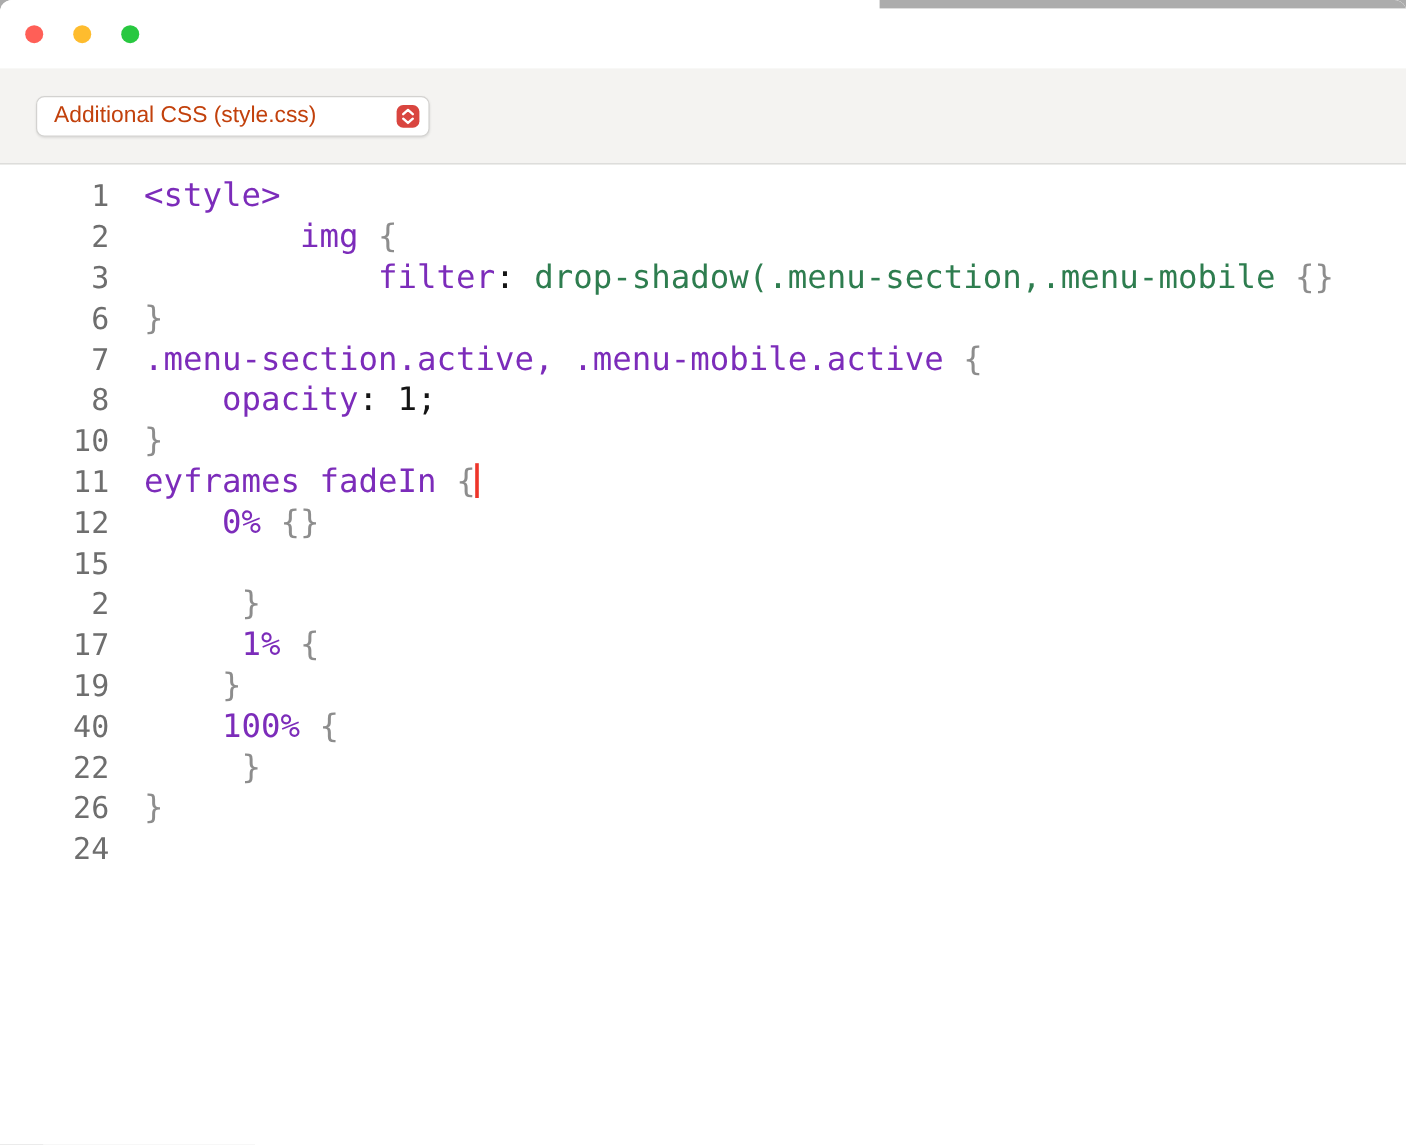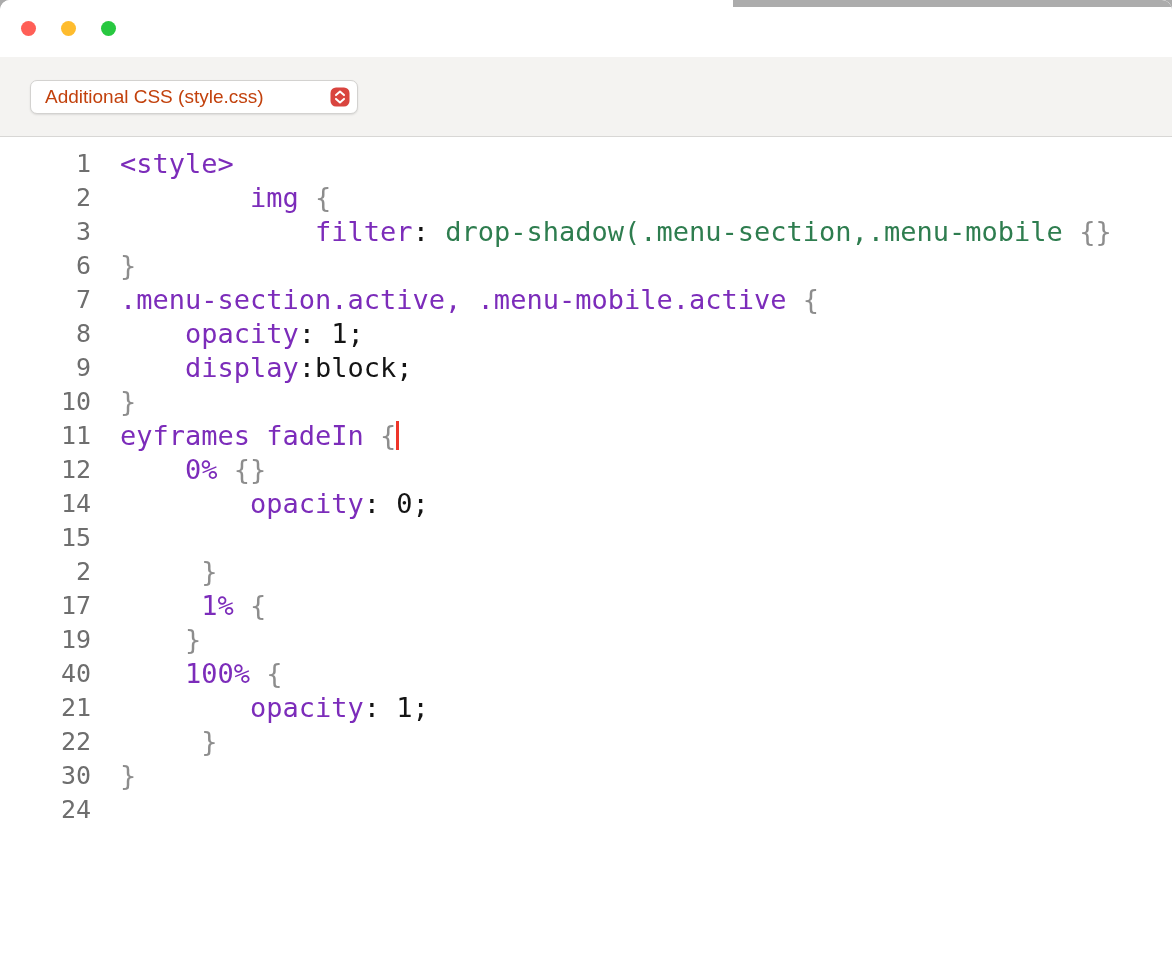--- a/index.html
+++ b/index.html
@@ -116,30 +116,27 @@
   </div>
 
   <div class="editor">
     <div>
         <div class="code-line"><span class="ln">1</span><span class="code-text"><span class="tk-kw">&lt;style&gt;</span></span></div>
         <div class="code-line"><span class="ln">2</span><span class="code-text"><span class="tk-plain">        </span><span class="tk-kw">img</span><span class="tk-plain"> </span><span class="tk-punct">{</span></span></div>
         <div class="code-line"><span class="ln">3</span><span class="code-text"><span class="tk-plain">            </span><span class="tk-kw">filter</span><span class="tk-plain">: </span><span class="tk-green">drop-shadow(.menu-section,.menu-mobile</span><span class="tk-plain"> </span><span class="tk-punct">{}</span></span></div>
         <div class="code-line"><span class="ln">6</span><span class="code-text"><span class="tk-punct">}</span></span></div>
         <div class="code-line"><span class="ln">7</span><span class="code-text"><span class="tk-kw">.menu-section.active, .menu-mobile.active</span><span class="tk-plain"> </span><span class="tk-punct">{</span></span></div>
         <div class="code-line"><span class="ln">8</span><span class="code-text"><span class="tk-plain">    </span><span class="tk-kw">opacity</span><span class="tk-plain">: 1;</span></span></div>
-        <div class="code-line"><span class="ln">9</span><span class="code-text"><span class="tk-plain">    </span><span class="tk-kw">display</span><span class="tk-plain">:block;</span></span></div>
         <div class="code-line"><span class="ln">10</span><span class="code-text"><span class="tk-punct">}</span></span></div>
         <div class="code-line"><span class="ln">11</span><span class="code-text"><span class="tk-kw">eyframes fadeIn</span><span class="tk-plain"> </span><span class="tk-punct">{</span><span class="cursor"></span></span></div>
         <div class="code-line"><span class="ln">12</span><span class="code-text"><span class="tk-plain">    </span><span class="tk-kw">0%</span><span class="tk-plain"> </span><span class="tk-punct">{}</span></span></div>
-        <div class="code-line"><span class="ln">14</span><span class="code-text"><span class="tk-plain">        </span><span class="tk-kw">opacity</span><span class="tk-plain">: 0;</span></span></div>
         <div class="code-line"><span class="ln">15</span><span class="code-text"></span></div>
         <div class="code-line"><span class="ln">2</span><span class="code-text"><span class="tk-plain">     </span><span class="tk-punct">}</span></span></div>
         <div class="code-line"><span class="ln">17</span><span class="code-text"><span class="tk-plain">     </span><span class="tk-kw">1%</span><span class="tk-plain"> </span><span class="tk-punct">{</span></span></div>
         <div class="code-line"><span class="ln">19</span><span class="code-text"><span class="tk-plain">    </span><span class="tk-punct">}</span></span></div>
         <div class="code-line"><span class="ln">40</span><span class="code-text"><span class="tk-plain">    </span><span class="tk-kw">100%</span><span class="tk-plain"> </span><span class="tk-punct">{</span></span></div>
-        <div class="code-line"><span class="ln">21</span><span class="code-text"><span class="tk-plain">        </span><span class="tk-kw">opacity</span><span class="tk-plain">: 1;</span></span></div>
         <div class="code-line"><span class="ln">22</span><span class="code-text"><span class="tk-plain">     </span><span class="tk-punct">}</span></span></div>
-        <div class="code-line"><span class="ln">30</span><span class="code-text"><span class="tk-punct">}</span></span></div>
+        <div class="code-line"><span class="ln">26</span><span class="code-text"><span class="tk-punct">}</span></span></div>
         <div class="code-line"><span class="ln">24</span><span class="code-text"></span></div>
       </div>
   </div>
 
 </div>
 
 </body></html>

